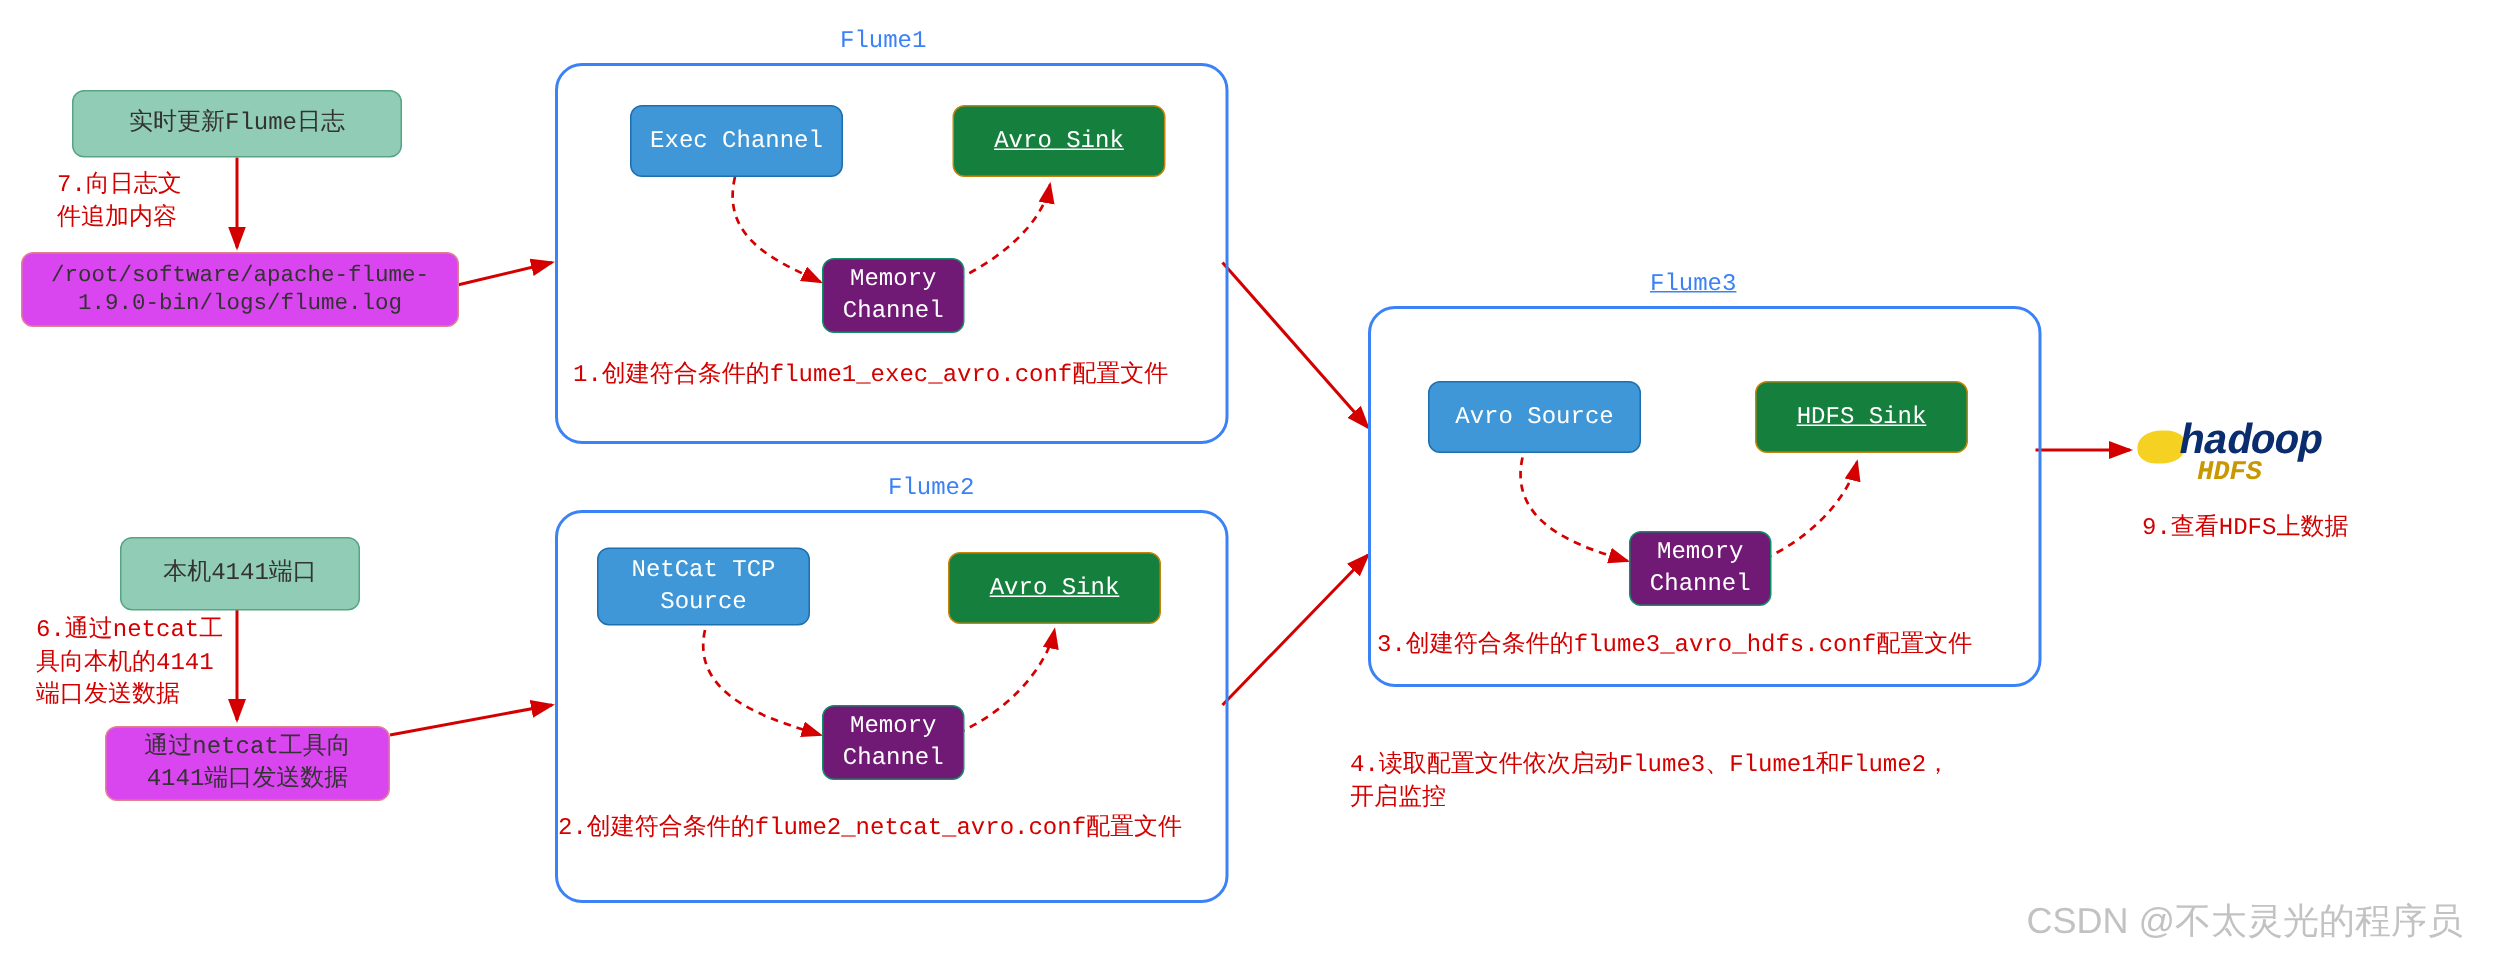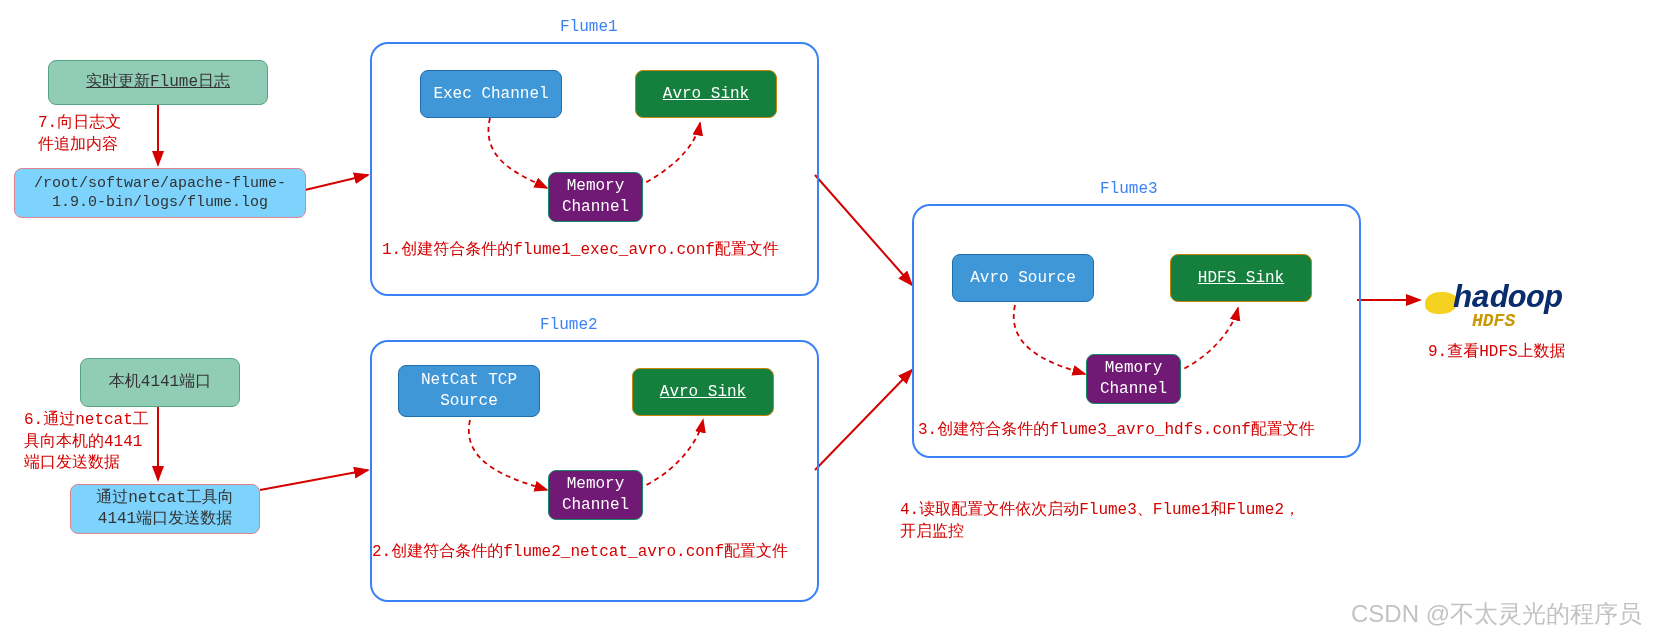--- a/index.html
+++ b/index.html
@@ -15,21 +15,21 @@
     position:absolute;
     border-radius:8px;
     display:flex;align-items:center;justify-content:center;
     text-align:center;
     color:#fff;
     padding:4px 8px;
     box-sizing:border-box;
     line-height:1.3;
   }
   .mintbox{background:#91cdb6;border:1.5px solid #57a582;color:#333;}
-  .pinkbox{background:#7dd3fc;border:1.5px solid #e1828f;color:#333;}
+  .pinkbox{background:#d946ef;border:1.5px solid #e1828f;color:#333;}
   .panel{
     position:absolute;
     border:2px solid #3b82f6;
     border-radius:18px;
     background:transparent;
   }
   .panel-title{
     position:absolute;
     color:#3b82f6;
     font-weight:normal;
@@ -44,21 +44,21 @@
     font-weight:normal;
     line-height:1.35;
   }
   .hadoop{
     position:absolute;
     font-weight:900;
     font-style:italic;
     color:#0a2d6e;
     text-align:center;
   }
-  .hadoop .h1{font-size:32px;letter-spacing:-1px;}
+  .hadoop .h1{font-size:28px;letter-spacing:-1px;}
   .hadoop .h2{font-size:18px;color:#c99700;display:block;margin-top:-6px;font-weight:900;}
   .hadoop .dot{display:inline-block;width:32px;height:22px;background:#f5d122;border-radius:50% 40% 50% 40%;vertical-align:middle;margin-right:-4px;}
   .watermark{
     position:absolute;right:20px;bottom:8px;
     font-family:sans-serif;font-size:24px;color:rgba(120,120,120,.45);
   }
 </style>
 </head>
 <body>
 
@@ -89,21 +89,21 @@
 
   <path d="M470,420 C460,465 515,480 547,490" stroke="#d40000" stroke-width="1.8" fill="none" stroke-dasharray="5,4" marker-end="url(#redArrow)"></path>
 
   <path d="M630,492 C670,478 698,445 703,420" stroke="#d40000" stroke-width="1.8" fill="none" stroke-dasharray="5,4" marker-end="url(#redArrow)"></path>
 
   <path d="M1015,305 C1005,350 1055,365 1085,374" stroke="#d40000" stroke-width="1.8" fill="none" stroke-dasharray="5,4" marker-end="url(#redArrow)"></path>
 
   <path d="M1168,376 C1205,362 1232,333 1238,308" stroke="#d40000" stroke-width="1.8" fill="none" stroke-dasharray="5,4" marker-end="url(#redArrow)"></path>
 </svg>
 
-<div class="box mintbox" style="left:48px;top:60px;width:220px;height:45px;text-decoration:underline;">实时更新Flume日志</div>
+<div class="box mintbox" style="left:48px;top:60px;width:220px;height:45px;">实时更新Flume日志</div>
 
 <div class="redlabel" style="left: 38px; top: 113px; white-space: pre-line;">7.向日志文
 件追加内容</div>
 
 <div class="box pinkbox" style="left:14px;top:168px;width:292px;height:50px;font-size:15px;">/root/software/apache-flume-1.9.0-bin/logs/flume.log</div>
 
 <div class="box mintbox" style="left:80px;top:358px;width:160px;height:49px;">本机4141端口</div>
 
 <div class="redlabel" style="left: 24px; top: 410px; white-space: pre-line;">6.通过netcat工
 具向本机的4141
@@ -113,30 +113,30 @@
 4141端口发送数据</div>
 
 <div class="panel-title" style="left:560px;top:18px;">Flume1</div>
 <div class="panel" style="left:370px;top:42px;width:445px;height:250px;"></div>
 <div class="box src" style="left:420px;top:70px;width:142px;height:48px;">Exec Channel</div>
 <div class="box sink" style="left:635px;top:70px;width:142px;height:48px;">Avro Sink</div>
 <div class="box chan" style="left:548px;top:172px;width:95px;height:50px;white-space:pre-line;">Memory
 Channel</div>
 <div class="redlabel" style="left:382px;top:240px;">1.创建符合条件的flume1_exec_avro.conf配置文件</div>
 
-<div class="panel-title" style="left:540px;top:316px;">Flume2</div>
+<div class="panel-title" style="left:592px;top:316px;">Flume2</div>
 <div class="panel" style="left:370px;top:340px;width:445px;height:258px;"></div>
 <div class="box src" style="left:398px;top:365px;width:142px;height:52px;white-space:pre-line;">NetCat TCP
 Source</div>
 <div class="box sink" style="left:632px;top:368px;width:142px;height:48px;">Avro Sink</div>
 <div class="box chan" style="left:548px;top:470px;width:95px;height:50px;white-space:pre-line;">Memory
 Channel</div>
 <div class="redlabel" style="left:372px;top:542px;">2.创建符合条件的flume2_netcat_avro.conf配置文件</div>
 
-<div class="panel-title" style="left:1100px;top:180px;">Flume3</div>
+<div class="panel-title" style="left:1100px;top:180px;text-decoration:underline;">Flume3</div>
 <div class="panel" style="left:912px;top:204px;width:445px;height:250px;"></div>
 <div class="box src" style="left:952px;top:254px;width:142px;height:48px;">Avro Source</div>
 <div class="box sink" style="left:1170px;top:254px;width:142px;height:48px;">HDFS Sink</div>
 <div class="box chan" style="left:1086px;top:354px;width:95px;height:50px;white-space:pre-line;">Memory
 Channel</div>
 <div class="redlabel" style="left:918px;top:420px;text-align:center;">3.创建符合条件的flume3_avro_hdfs.conf配置文件</div>
 
 <div class="redlabel" style="left:900px;top:500px;white-space:pre-line;">4.读取配置文件依次启动Flume3、Flume1和Flume2，
 开启监控</div>
 

